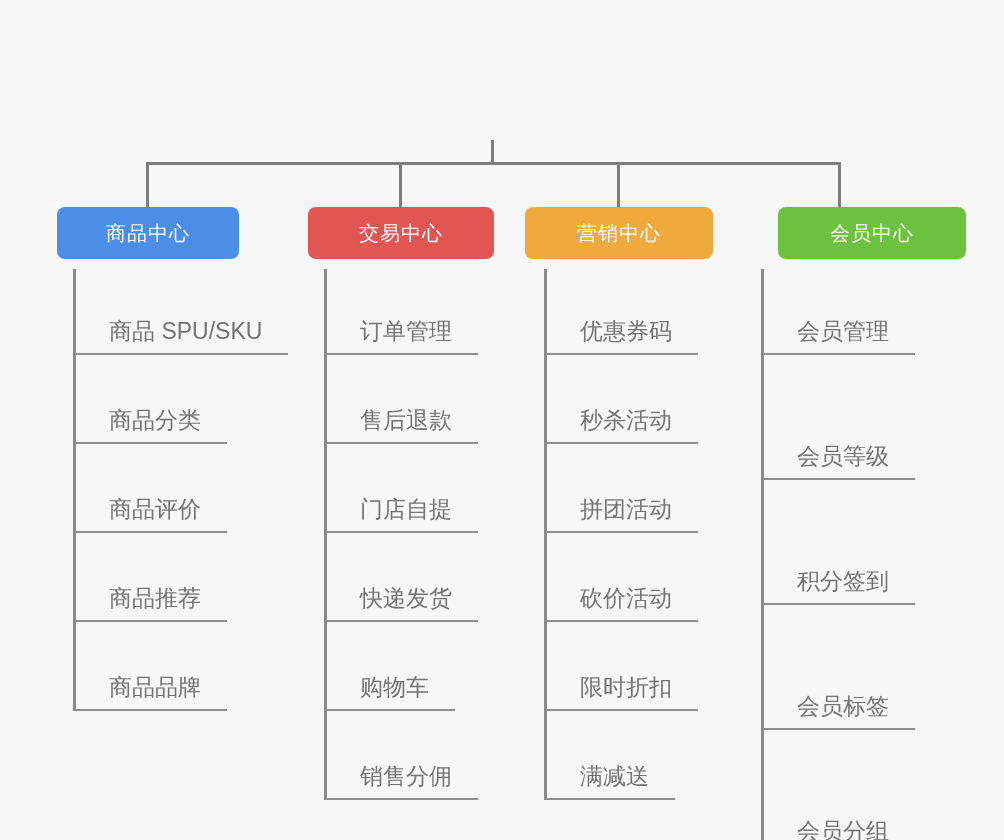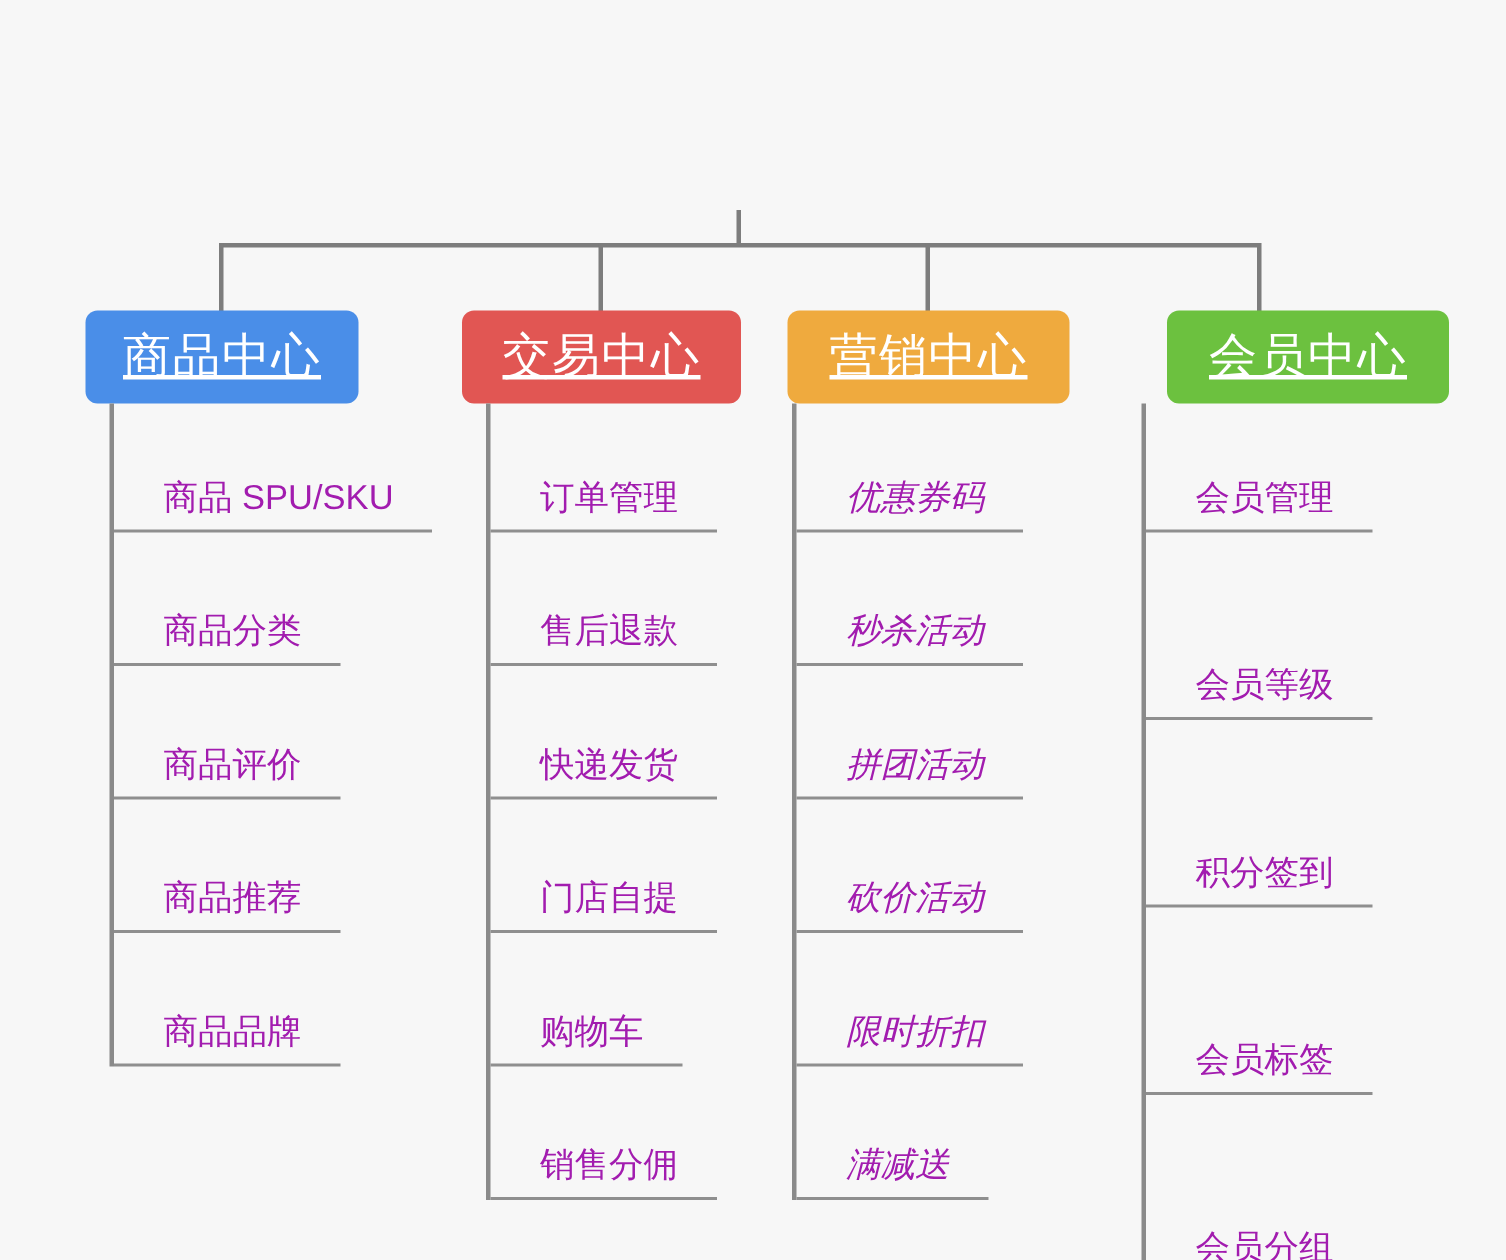--- a/index.html
+++ b/index.html
@@ -20,44 +20,44 @@
   
   .line { position:absolute; background:#7d7d7d; }
   .stem { left:491px; top:140px; width:3px; height:24px; }
   .crossbar { left:147px; top:162px; width:693px; height:3px; }
   .drop { top:162px; width:3px; height:46px; }
   .drop.d0 { left:146px; } .drop.d1 { left:399px; }
   .drop.d2 { left:617px; } .drop.d3 { left:838px; }
 
   
   .branch-box {
-    position:absolute; top:207px; height:62px; border-radius:8px;
-    color:#ffffff; font-size:32px; letter-spacing:1px;
-    display:flex; align-items:center; justify-content:center; cursor:default;text-decoration:underline;
+    position:absolute; top:207px; height:52px; border-radius:8px;
+    color:#ffffff; font-size:20px; letter-spacing:1px;
+    display:flex; align-items:center; justify-content:center; cursor:default;
   }
   .bb0 { left:57px;  width:182px; }
   .bb1 { left:308px; width:186px; }
   .bb2 { left:525px; width:188px; }
   .bb3 { left:745px; width:188px;margin-left:33px; }
 
   
   .col {
     position:absolute; top:269px;
     border-left:3px solid #8a8a8a;
     display:flex; flex-direction:column; align-items:flex-start;
   }
-  .c0 { left:73px; } .c1 { left:324px;justify-content:center; } .c2 { left:528px;font-style:italic; } .c3 { left:761px;gap:36px; }
+  .c0 { left:73px; } .c1 { left:324px;justify-content:center; } .c2 { left:544px; } .c3 { left:761px;gap:36px; }
   .leaf {
     height:89px; display:flex; align-items:flex-end;
     border-bottom:2px solid #8f8f8f; cursor:default;
   }
   .leaf:first-child { height:86px; }
   .leaf span {
     display:block; padding:0 26px 6px 33px;
-    font-size:23px; color:#a21caf; white-space:nowrap;
+    font-size:23px; color:#737373; white-space:nowrap;
   }
 </style>
 </head>
 <body>
 
 <div class="canvas">
 
   <div class="line stem"></div>
   <div class="line crossbar"></div>
   <div class="line drop d0"></div>
@@ -90,24 +90,24 @@
   </div>
 
   <div class="col c1">
     <div class="leaf">
         <span>订单管理</span>
       </div>
     <div class="leaf">
         <span>售后退款</span>
       </div>
     <div class="leaf">
-        <span>快递发货</span>
+        <span>门店自提</span>
       </div>
     <div class="leaf">
-        <span>门店自提</span>
+        <span>快递发货</span>
       </div>
     <div class="leaf">
         <span>购物车</span>
       </div>
     <div class="leaf">
         <span>销售分佣</span>
       </div>
   </div>
 
   <div class="col c2">

